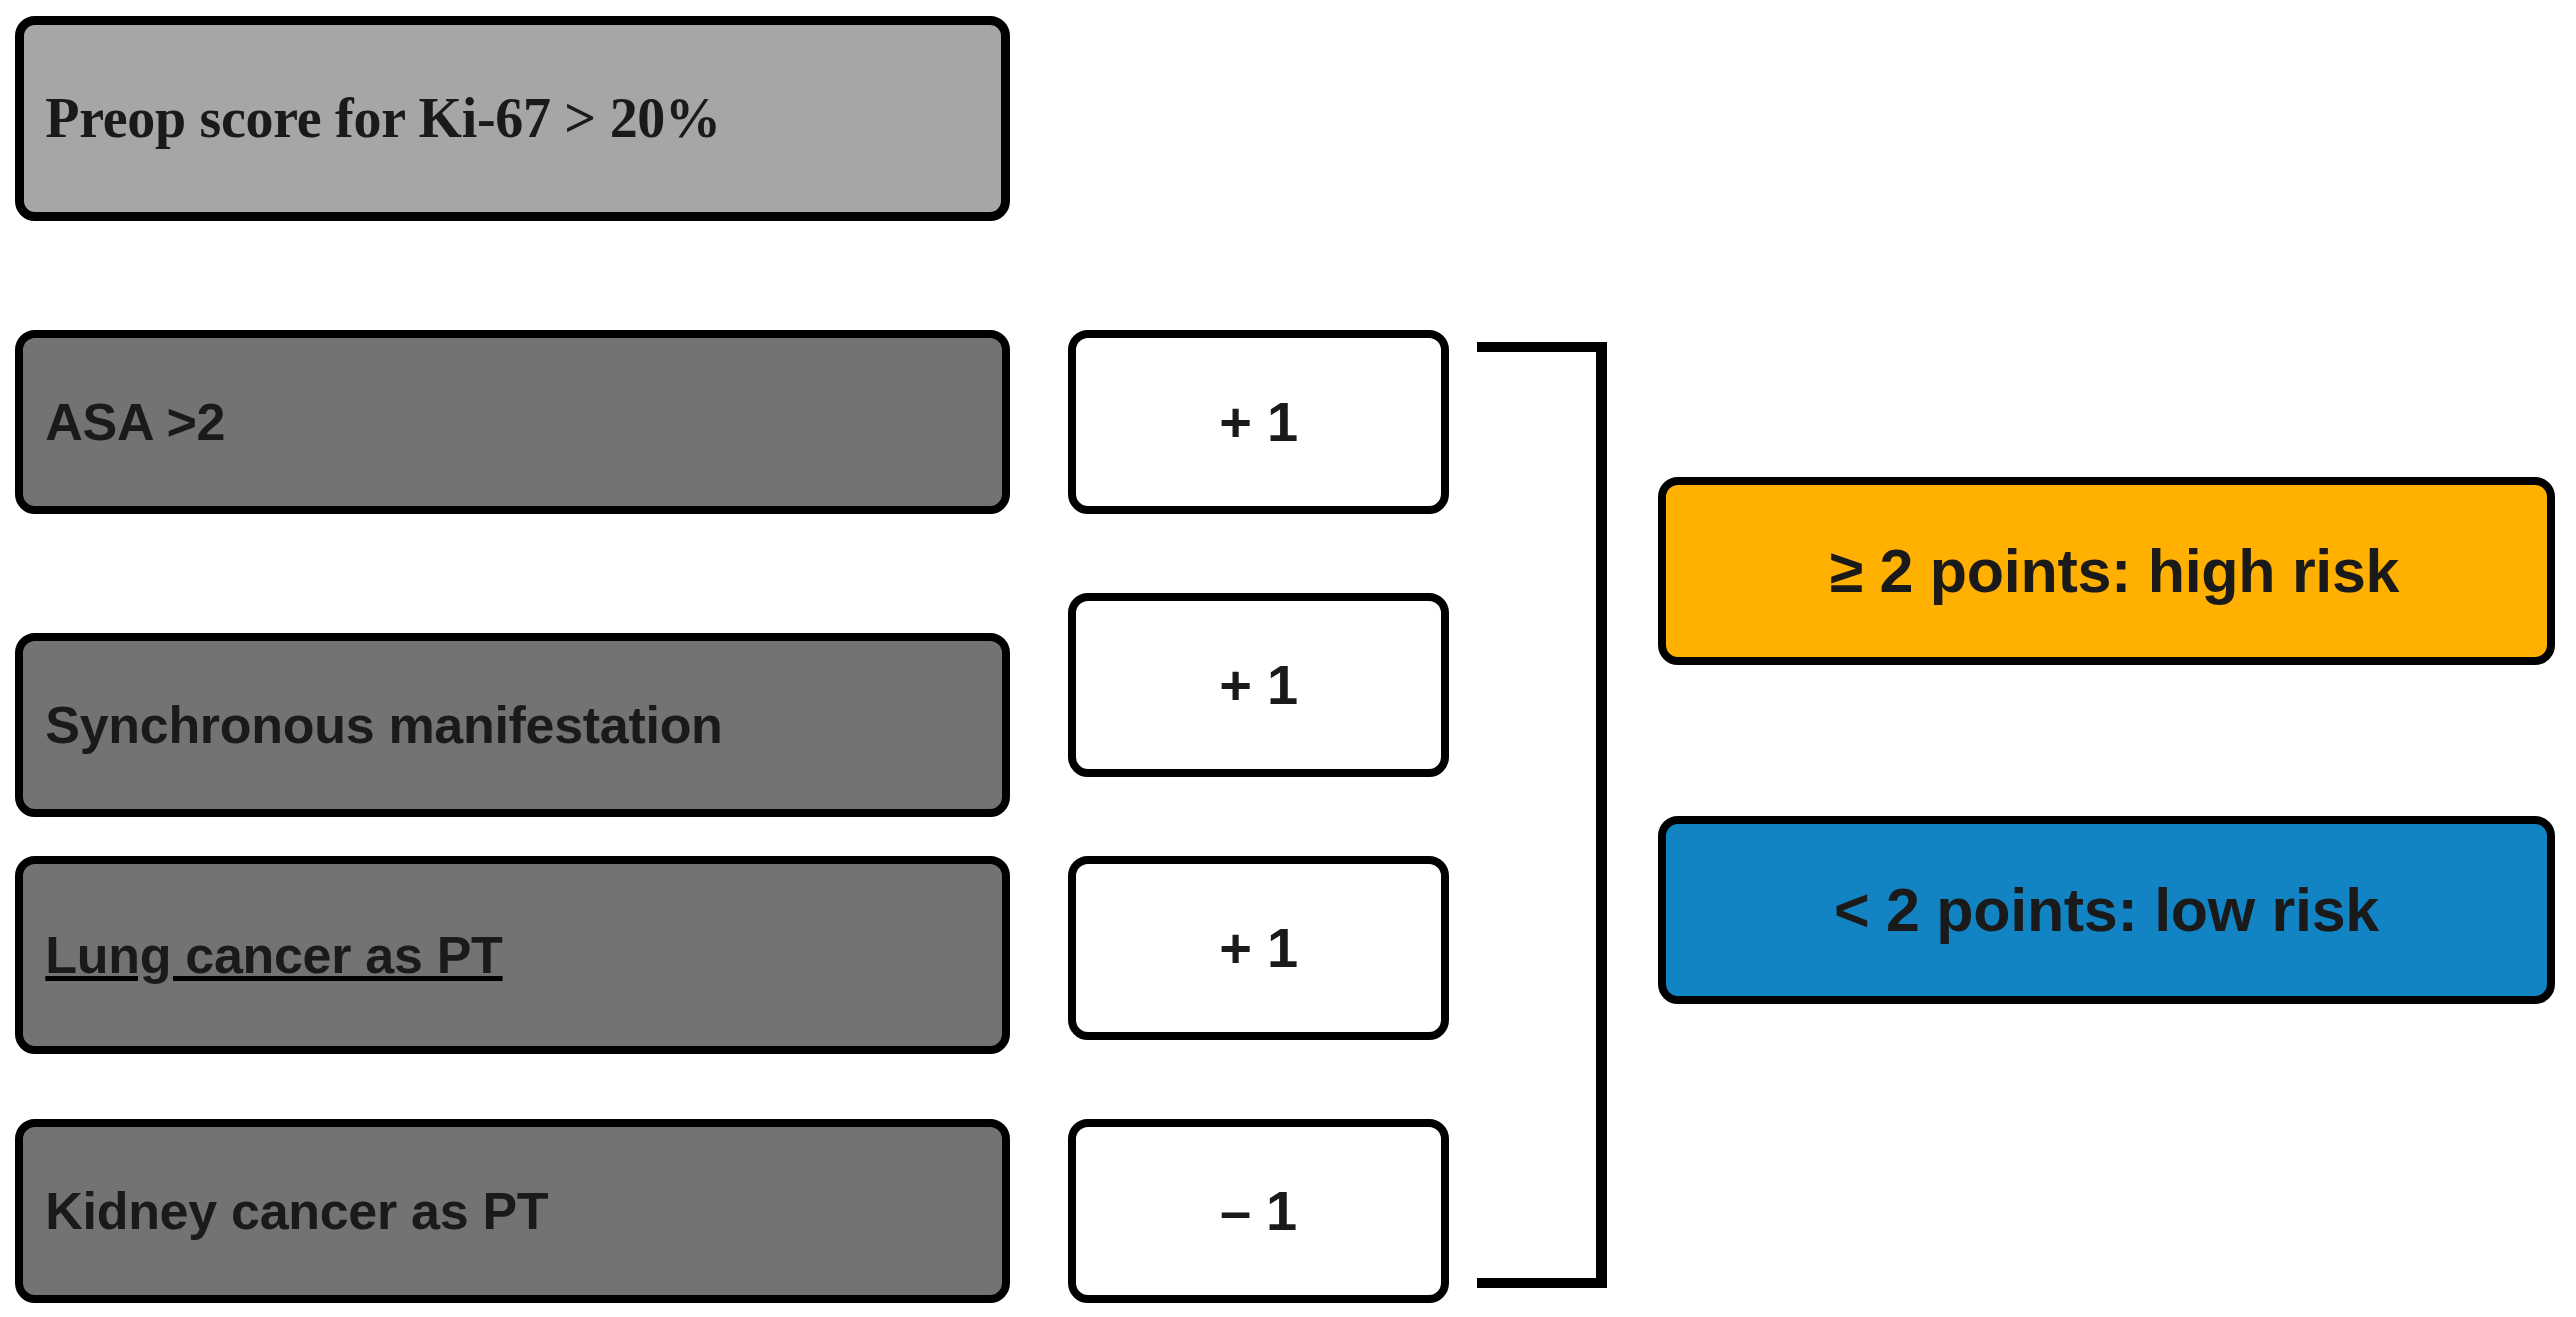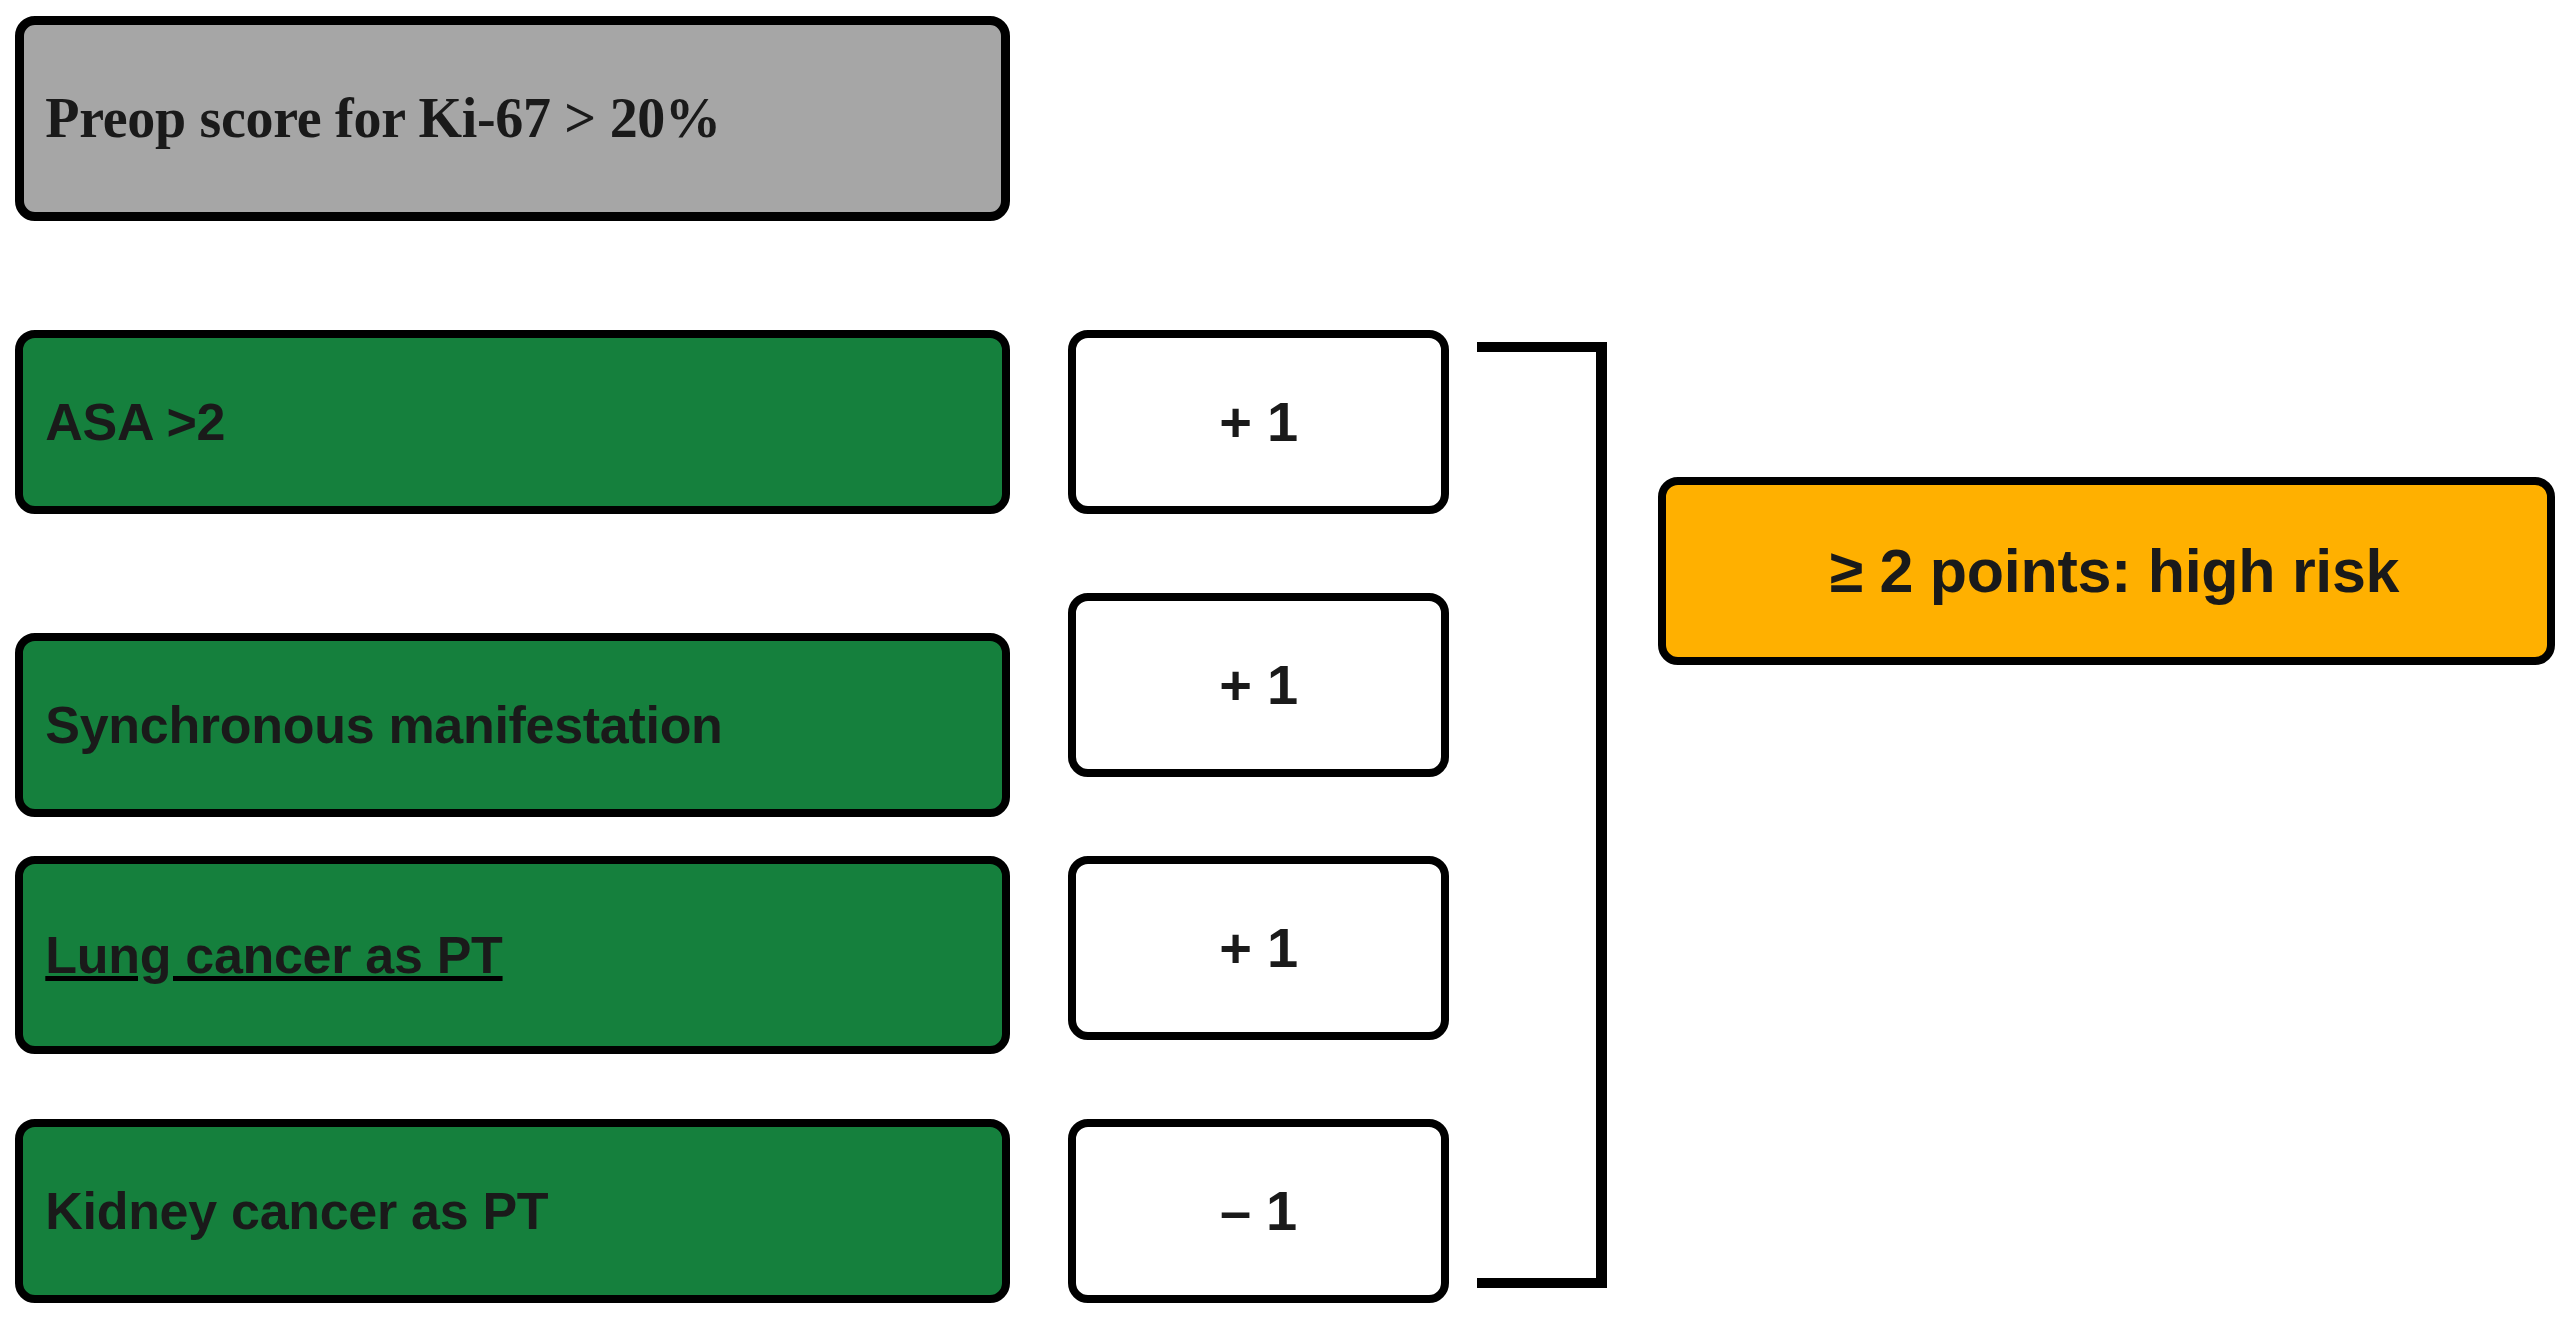--- a/index.html
+++ b/index.html
@@ -41,21 +41,21 @@
     font-family: Liberation Serif, serif;
   }
   .hdr > .txt {
     font-size: 56px;
     padding: 0 21px;
   }
   .hdr.center > .txt { text-align: center; padding: 0 5.9px; }
 
   
   .crit {
-    background: #15803d;
+    background: #737373;
   }
   .crit > .txt {
     font-size: 52px;
     padding: 0 22px;
     text-align: left;
   }
 
   
   .pt {
     background: #ffffff;
@@ -130,15 +130,18 @@
   <div class="bracket" style="left:1477px; top:342px; width:141px; height:946px;">
     <div class="arm" style="left:0px;   top:0px;    width:130px;"></div>
     <div class="spine" style="left:119px; top:0px;    height:946px;"></div>
     <div class="arm" style="left:0px;   bottom:0px; width:130px;"></div>
   </div>
 
   <div class="box risk" style="left:1658px; top:477px; width:897px; height:188px; background:#ffb000;padding-left:16px;">
     <span class="txt">≥ 2 points: high risk</span>
   </div>
 
+  <div class="box risk" style="left:1658px; top:816px; width:897px; height:188px; background:#1284c4;">
+    <span class="txt">&lt; 2 points: low risk</span>
+  </div>
 
 </div>
 
 
 </body></html>

